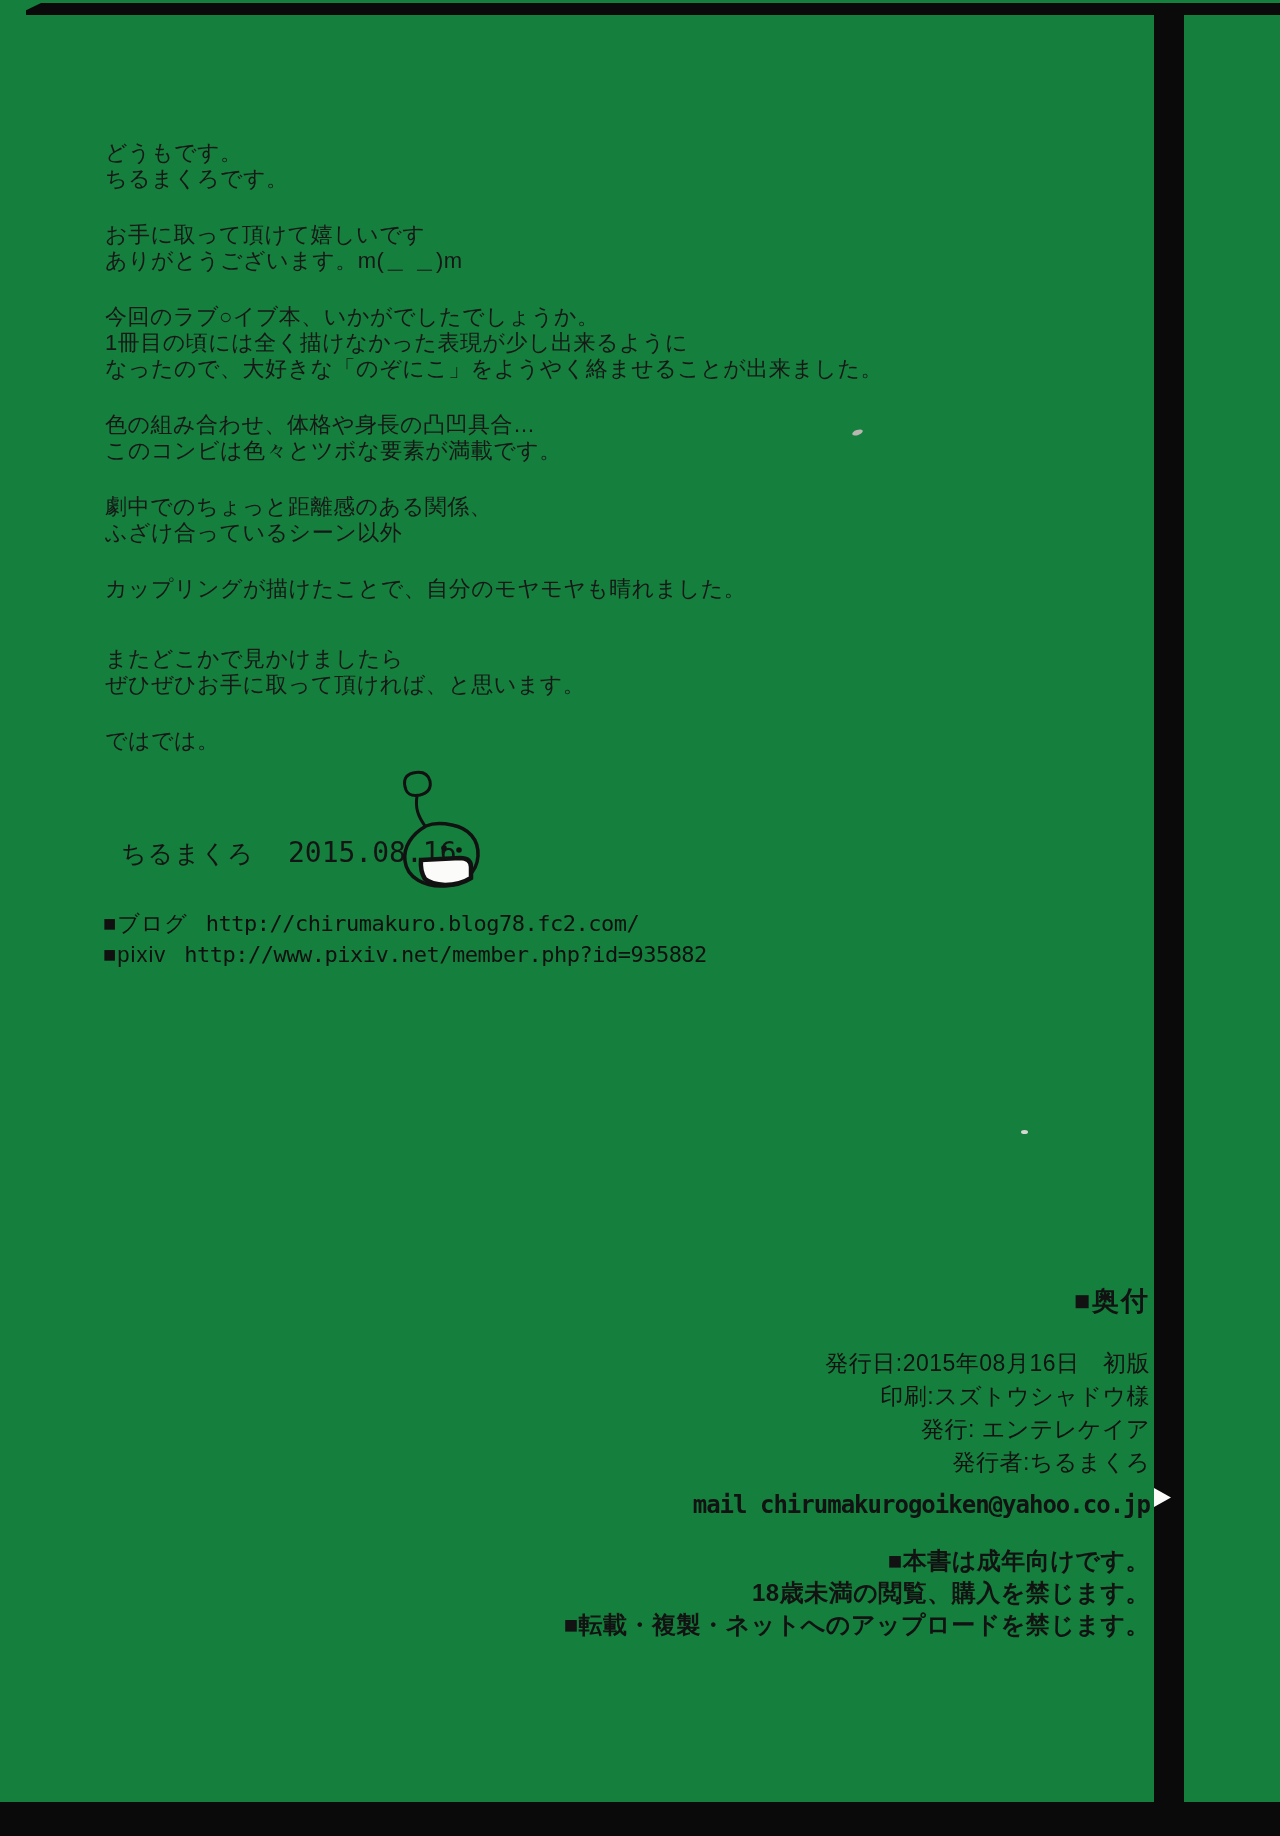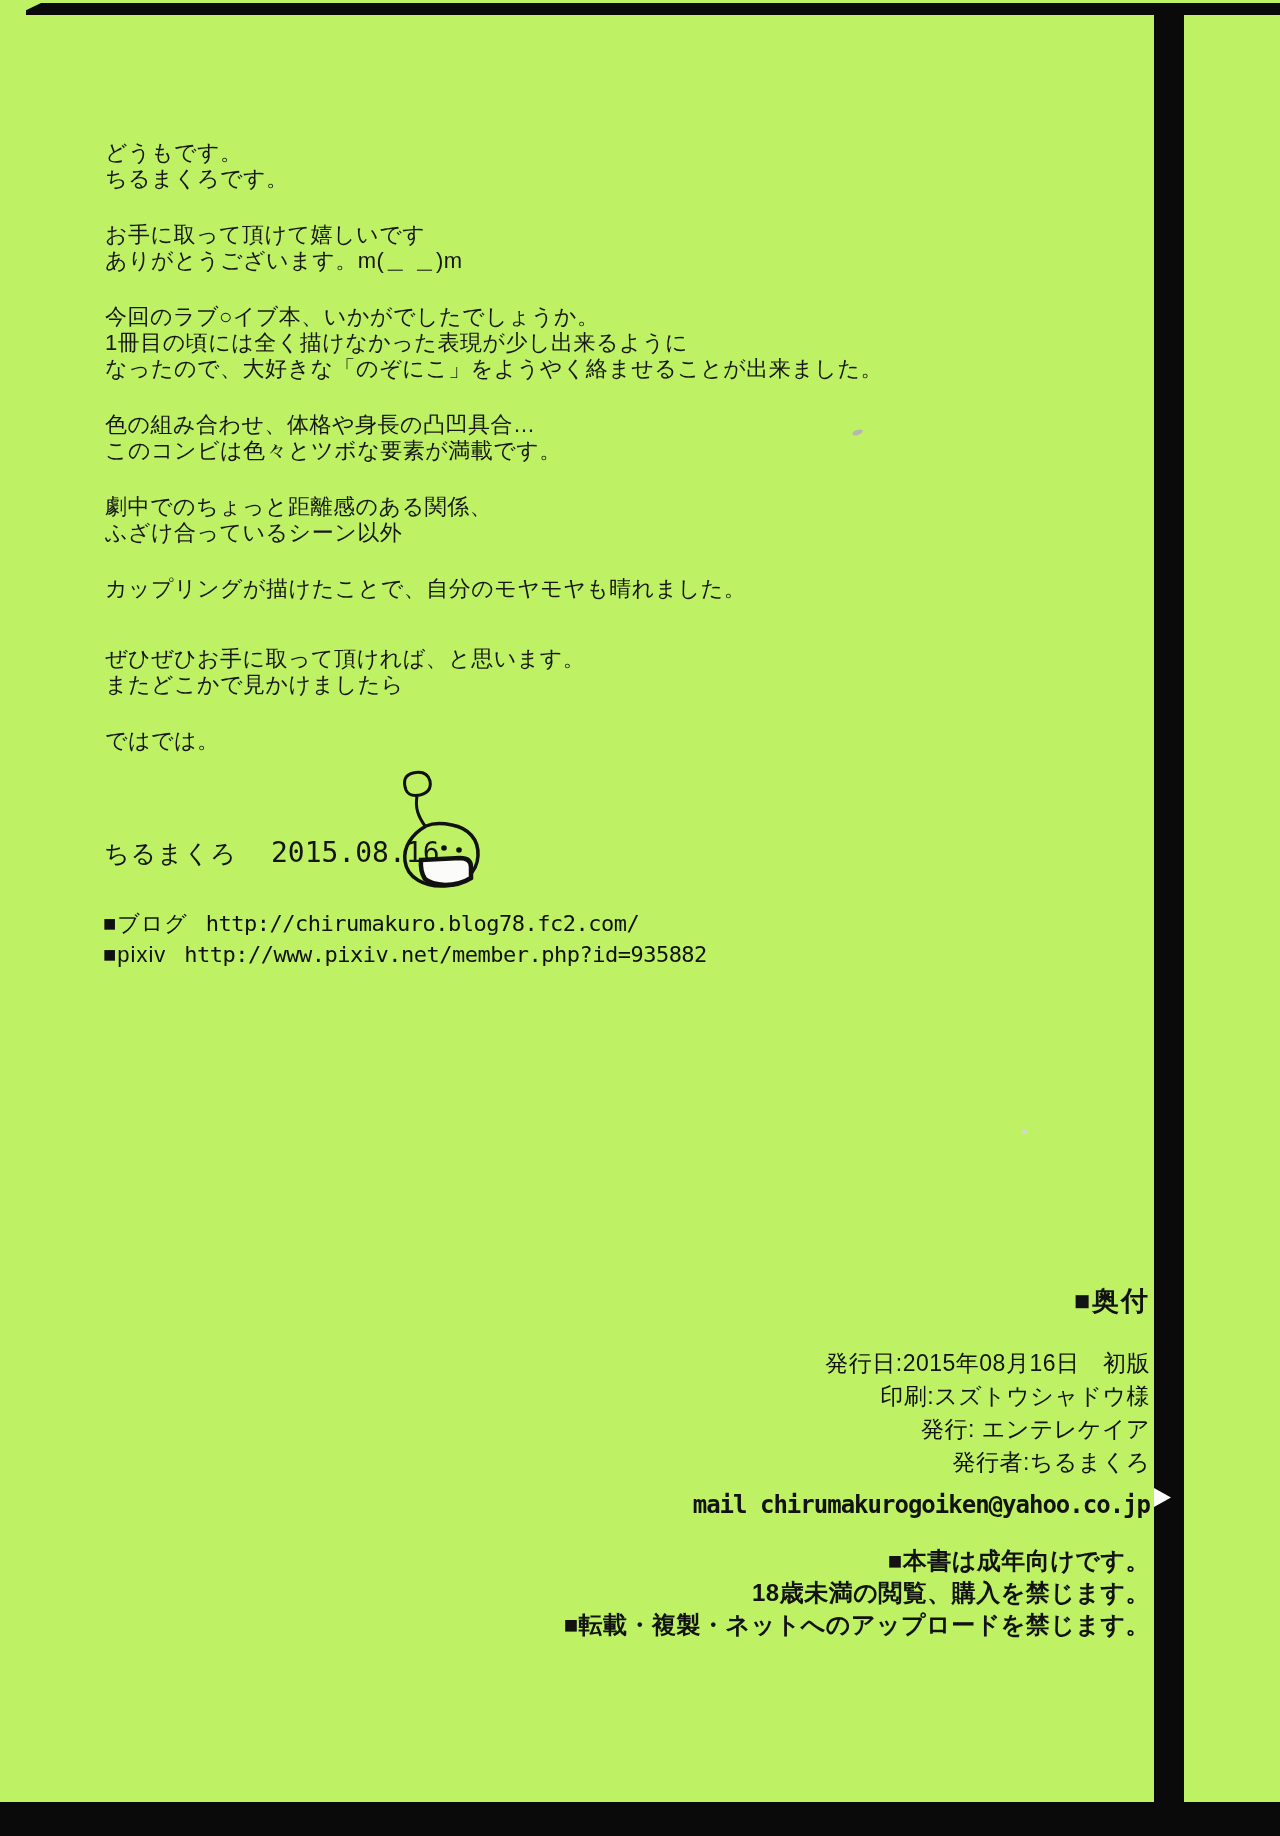--- a/index.html
+++ b/index.html
@@ -1,19 +1,19 @@
 <!DOCTYPE html>
 <html><head>
 <meta charset="utf-8">
 <style>
   html,body{margin:0;padding:0;background:#e8e8e6;}
   #page{
     position:relative;
     width:1280px;height:1836px;
-    background:#bef264;
+    background:#15803d;
     overflow:hidden;
     font-family:"Liberation Sans", sans-serif;
     color:#1b1b1b;
   }
   
   .edge{position:absolute;background:#0a0a0a;}
   #top-bar{left:26px;top:3px;width:1254px;height:12px;clip-path:polygon(0 60%,1.2% 0,100% 0,100% 100%,0 100%);}
   #right-strip{left:1154px;top:10px;width:30px;height:1826px;}
   #bottom-bar{left:0;top:1802px;width:1280px;height:34px;}
   #strip-notch{position:absolute;left:1154px;top:1488px;width:17px;height:19px;background:#fbfbf9;clip-path:polygon(0 0,100% 50%,0 100%);}
@@ -26,21 +26,21 @@
     position:absolute;left:105px;top:140px;width:860px;
     font-size:22px;line-height:26px;letter-spacing:0.5px;
     color:#171717;
   }
   #afterword .para{margin:0 0 30px 0;}
   #afterword .para.extra-gap{margin-top:44px;}
   .line{white-space:pre;}
 
   
   #signature{
-    position:absolute;left:104px;top:836px;
+    position:absolute;left:121px;top:836px;
     font-size:25px;letter-spacing:1px;color:#141414;
     display:flex;align-items:baseline;gap:34px;
   }
   #signature .sig-date{font-family:"DejaVu Sans Mono", monospace;font-size:28px;letter-spacing:0;}
   #doodle{position:absolute;left:390px;top:768px;}
 
   
   #links{
     position:absolute;left:103px;top:908px;
     font-size:22px;line-height:31px;color:#101010;
@@ -90,22 +90,22 @@
       <div class="line">このコンビは色々とツボな要素が満載です。</div>
     </div>
     <div class="para">
       <div class="line">劇中でのちょっと距離感のある関係、</div>
       <div class="line">ふざけ合っているシーン以外</div>
     </div>
     <div class="para">
       <div class="line">カップリングが描けたことで、自分のモヤモヤも晴れました。</div>
     </div>
     <div class="para extra-gap">
+      <div class="line">またどこかで見かけましたら</div>
       <div class="line">ぜひぜひお手に取って頂ければ、と思います。</div>
-      <div class="line">またどこかで見かけましたら</div>
     </div>
     <div class="para">
       <div class="line">ではでは。</div>
     </div>
   </div>
 
   <div id="signature">
     <span class="sig-name">ちるまくろ</span>
     <span class="sig-date">2015.08.16</span>
   </div>

